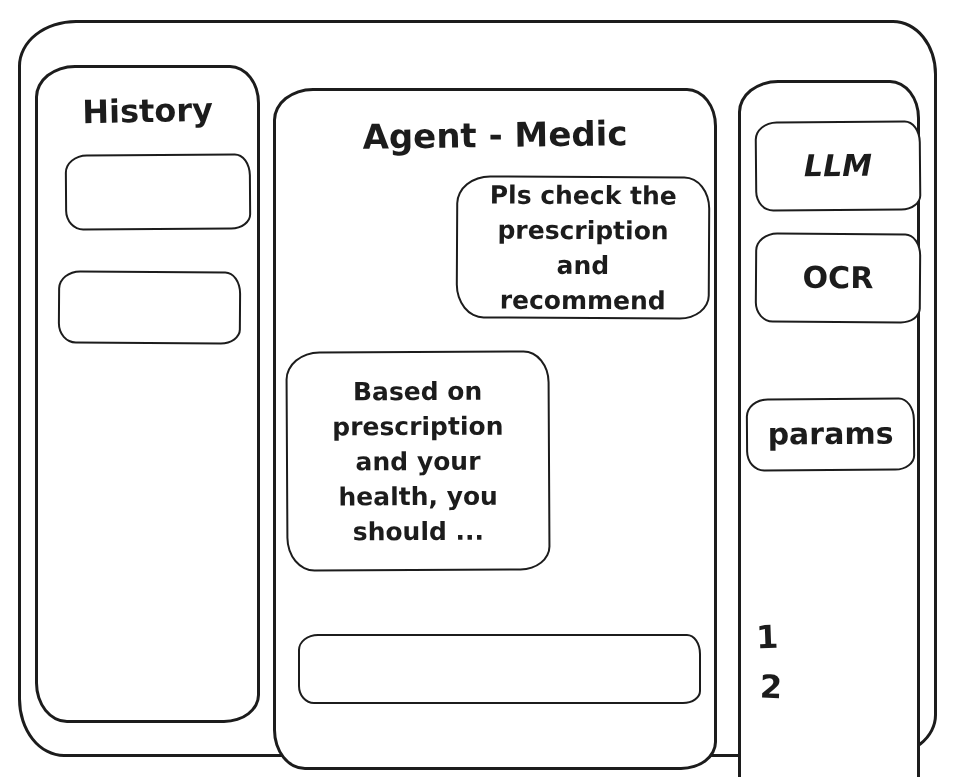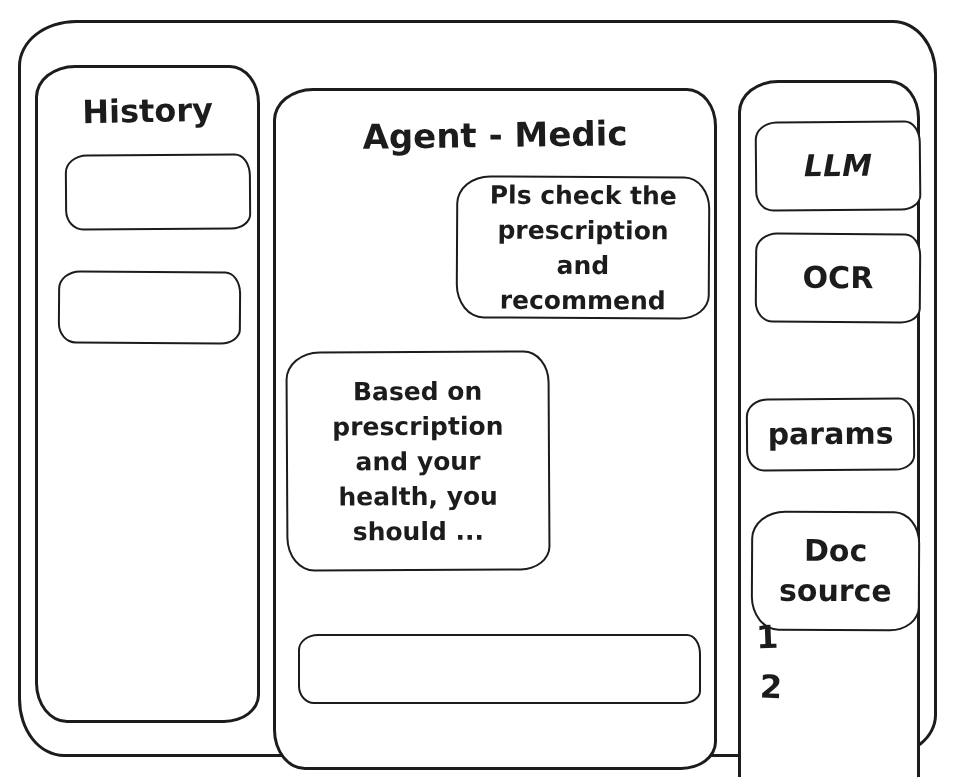--- a/index.html
+++ b/index.html
@@ -169,18 +169,17 @@
       <span>Based on prescription and your health, you should ...</span>
     </div>
 
     <input class="chat-input" type="text" placeholder="" style="">
   </main>
 
   <aside class="tools-panel sketch r-panel">
     <button class="tool-button tool-llm r-item">LLM</button>
     <button class="tool-button tool-ocr r-item">OCR</button>
     <button class="tool-button tool-params r-item">params</button>
-    <button class="tool-button tool-doc r-bub">Doc source</button>
     <div class="doc-num doc-num-1">1</div>
     <div class="doc-num doc-num-2">2</div>
   </aside>
 
 </div>
 
 </body></html>

